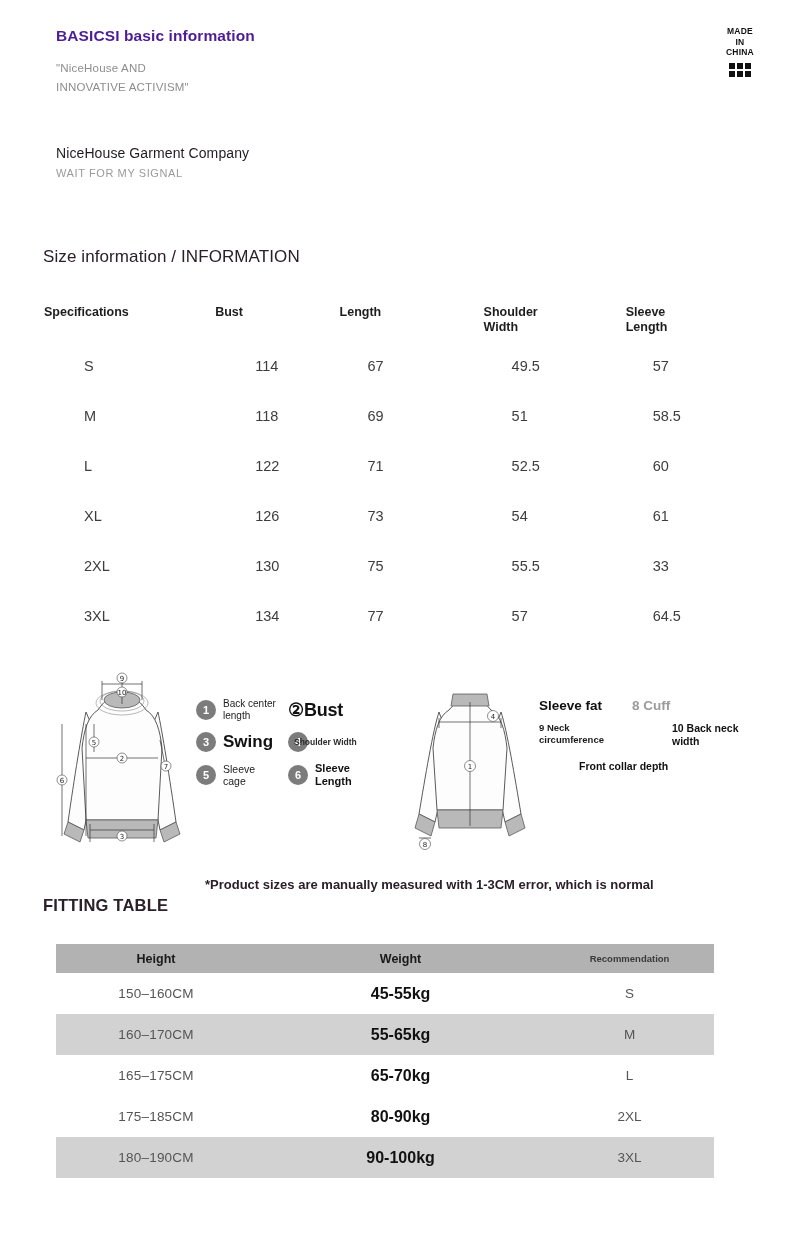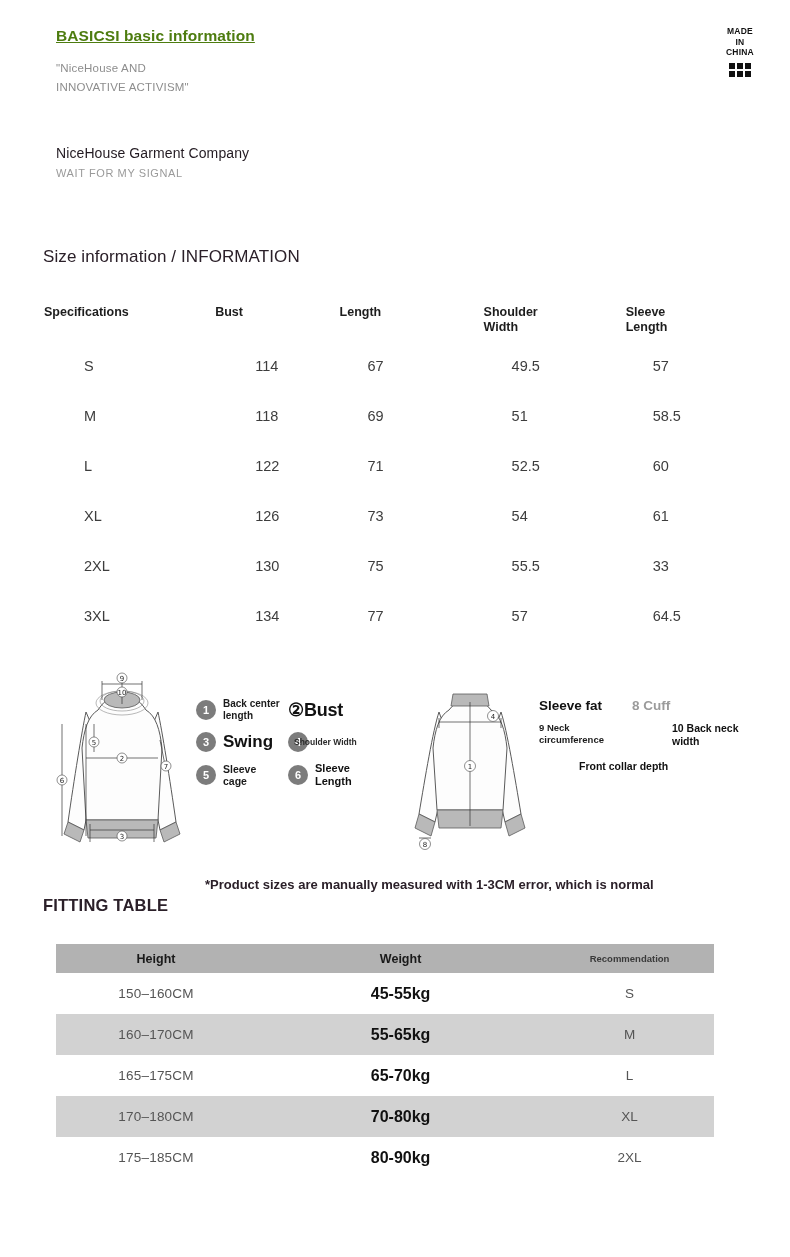--- a/index.html
+++ b/index.html
@@ -6,21 +6,21 @@
   body{
     width:790px;height:1257px;background:#ffffff;
     font-family:"Liberation Sans",sans-serif;
     color:#2a2028;position:relative;overflow:hidden;
   }
   .page{position:relative;width:790px;height:1257px;}
 
   
   .brand-title{
     position:absolute;left:56px;top:27px;
-    font-size:15.5px;font-weight:bold;letter-spacing:.1px;color:#4d7c0f;text-decoration:underline;
+    font-size:15.5px;font-weight:bold;letter-spacing:.1px;color:#4c1d95;
   }
   .tagline{
     position:absolute;left:56px;top:59px;
     font-size:11.5px;color:#8d8d8d;line-height:19px;white-space:pre-line;
     letter-spacing:.2px;
   }
   .company{
     position:absolute;left:56px;top:145px;
     font-size:14px;font-weight:500;color:#231b22;letter-spacing:.1px;
   }
@@ -77,21 +77,21 @@
   .garment-right{position:absolute;left:405px;top:18px;}
 
   .legend{position:absolute;left:196px;top:38px;width:200px;}
   .legend-row{display:flex;align-items:center;margin-bottom:10px;}
   .lg-item{display:flex;align-items:center;}
   .badge{
     width:20px;height:20px;border-radius:50%;background:#7c7c7c;
     color:#fff;font-size:11px;font-weight:bold;
     display:flex;align-items:center;justify-content:center;flex:none;
   }
-  .lg-txt{margin-left:7px;font-size:10px;font-weight:bold;color:#1b1b1b;line-height:12px;}
+  .lg-txt{margin-left:7px;font-size:10px;font-weight:normal;color:#1b1b1b;line-height:12px;}
   .lg-a{width:92px;}
   .lg-b{width:100px;}
   .big-bust{font-size:18px;font-weight:bold;color:#111;letter-spacing:-.2px;}
   .big-swing{font-size:17px;font-weight:bold;color:#111;margin-left:7px;}
   .sw-txt{font-size:8.5px;font-weight:bold;color:#2a2a2a;margin-left:-14px;line-height:10px;}
   .lg-txt-lg{margin-left:7px;font-size:11px;font-weight:bold;color:#111;line-height:13px;}
 
   .rlabels{position:absolute;left:539px;top:38px;width:240px;}
   .r-row{display:flex;align-items:flex-start;}
   .r-sleevefat{font-size:13.5px;font-weight:bold;color:#111;width:93px;}
@@ -363,26 +363,26 @@
       <tr class="alt">
         <td class="fc-h">160–170CM</td>
         <td class="fc-w">55-65kg</td>
         <td class="fc-r">M</td>
       </tr>
       <tr>
         <td class="fc-h">165–175CM</td>
         <td class="fc-w">65-70kg</td>
         <td class="fc-r">L</td>
       </tr>
-      <tr class="alt">
-        <td class="fc-h">170–180CM</td>
-        <td class="fc-w">70-80kg</td>
-        <td class="fc-r">XL</td>
-      </tr>
       <tr>
         <td class="fc-h">175–185CM</td>
         <td class="fc-w">80-90kg</td>
         <td class="fc-r">2XL</td>
       </tr>
+      <tr class="alt">
+        <td class="fc-h">180–190CM</td>
+        <td class="fc-w">90-100kg</td>
+        <td class="fc-r">3XL</td>
+      </tr>
     </tbody>
   </table>
 
 </div>
 
 </body></html>

